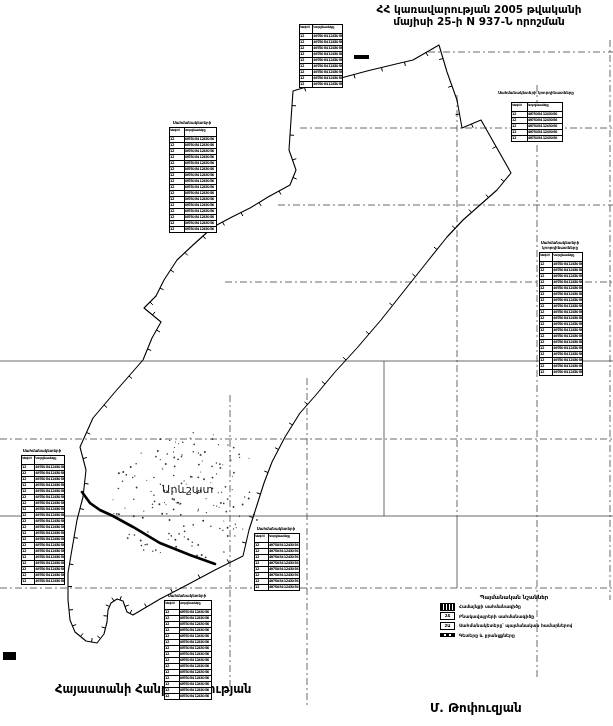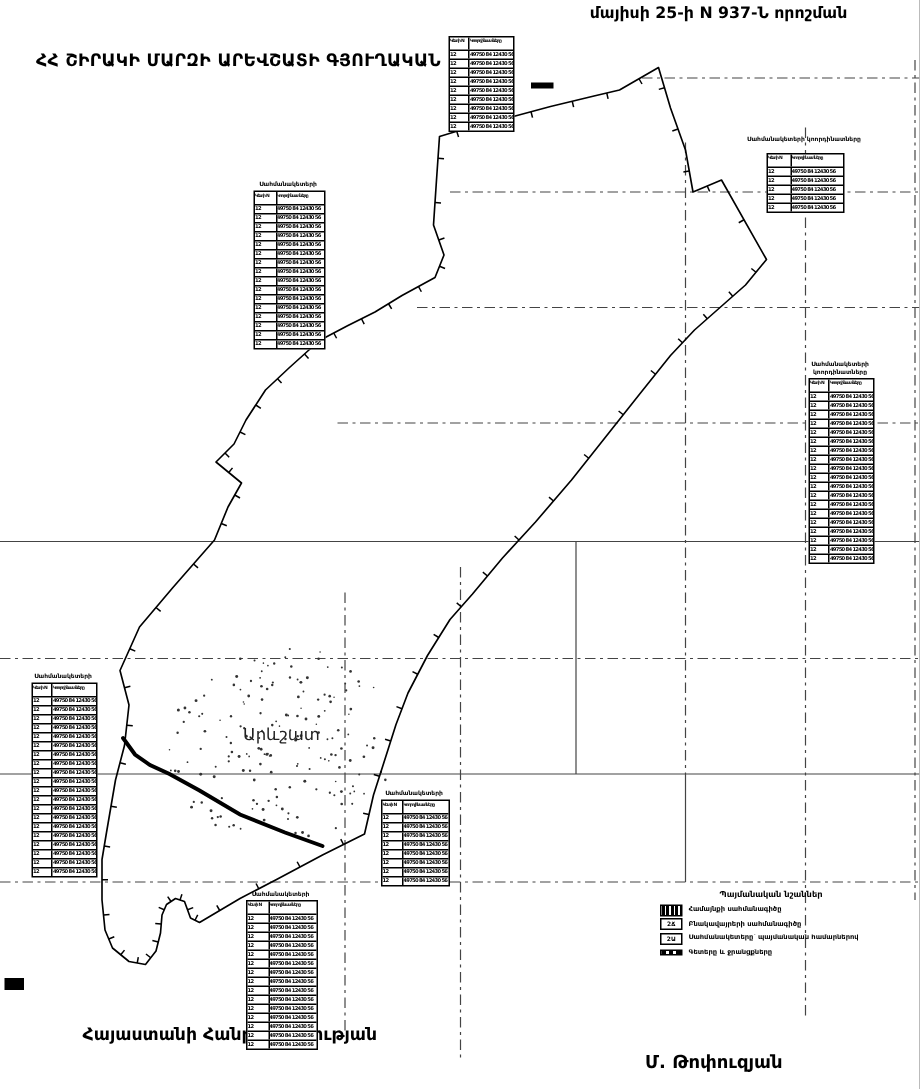--- a/index.html
+++ b/index.html
@@ -308,25 +308,25 @@
         <line x1="279.0" y1="191.0" x2="280.9" y2="194.5"></line>
         <line x1="293.0" y1="177.5" x2="296.7" y2="179.0"></line>
         <line x1="292.5" y1="160.0" x2="296.3" y2="158.7"></line>
         <line x1="290.0" y1="135.0" x2="294.0" y2="135.3"></line>
         <line x1="292.0" y1="105.5" x2="296.0" y2="105.8"></line>
       </g>
       <polyline points="82,492 90,503 100,510 113,516 133,527 160,543 190,555 215,564" fill="none" stroke="#000000" stroke-width="2.6" stroke-linecap="round"></polyline>
     </svg>
 
   <div class="abs hdr-right">
+    <div>ՀՀ կառավարության 2005 թվականի</div>
     <div>մայիսի 25-ի N 937-Ն որոշման</div>
   </div>
 
   <div class="abs title-left">
-    <div>ՀՀ ՇԻՐԱԿԻ ՄԱՐԶԻ ԱՐԵՎՇԱՏԻ ԳՅՈՒՂԱԿԱՆ</div>
   </div>
 
   <div class="abs settlement" style="top:483px;left:162px;">Արևշատ</div>
 
   <div class="abs footer-left">
     <div>Հայաստանի Հանրապետության</div>
   </div>
 
   <div class="abs footer-right">Մ. Թոփուզյան</div>
 

